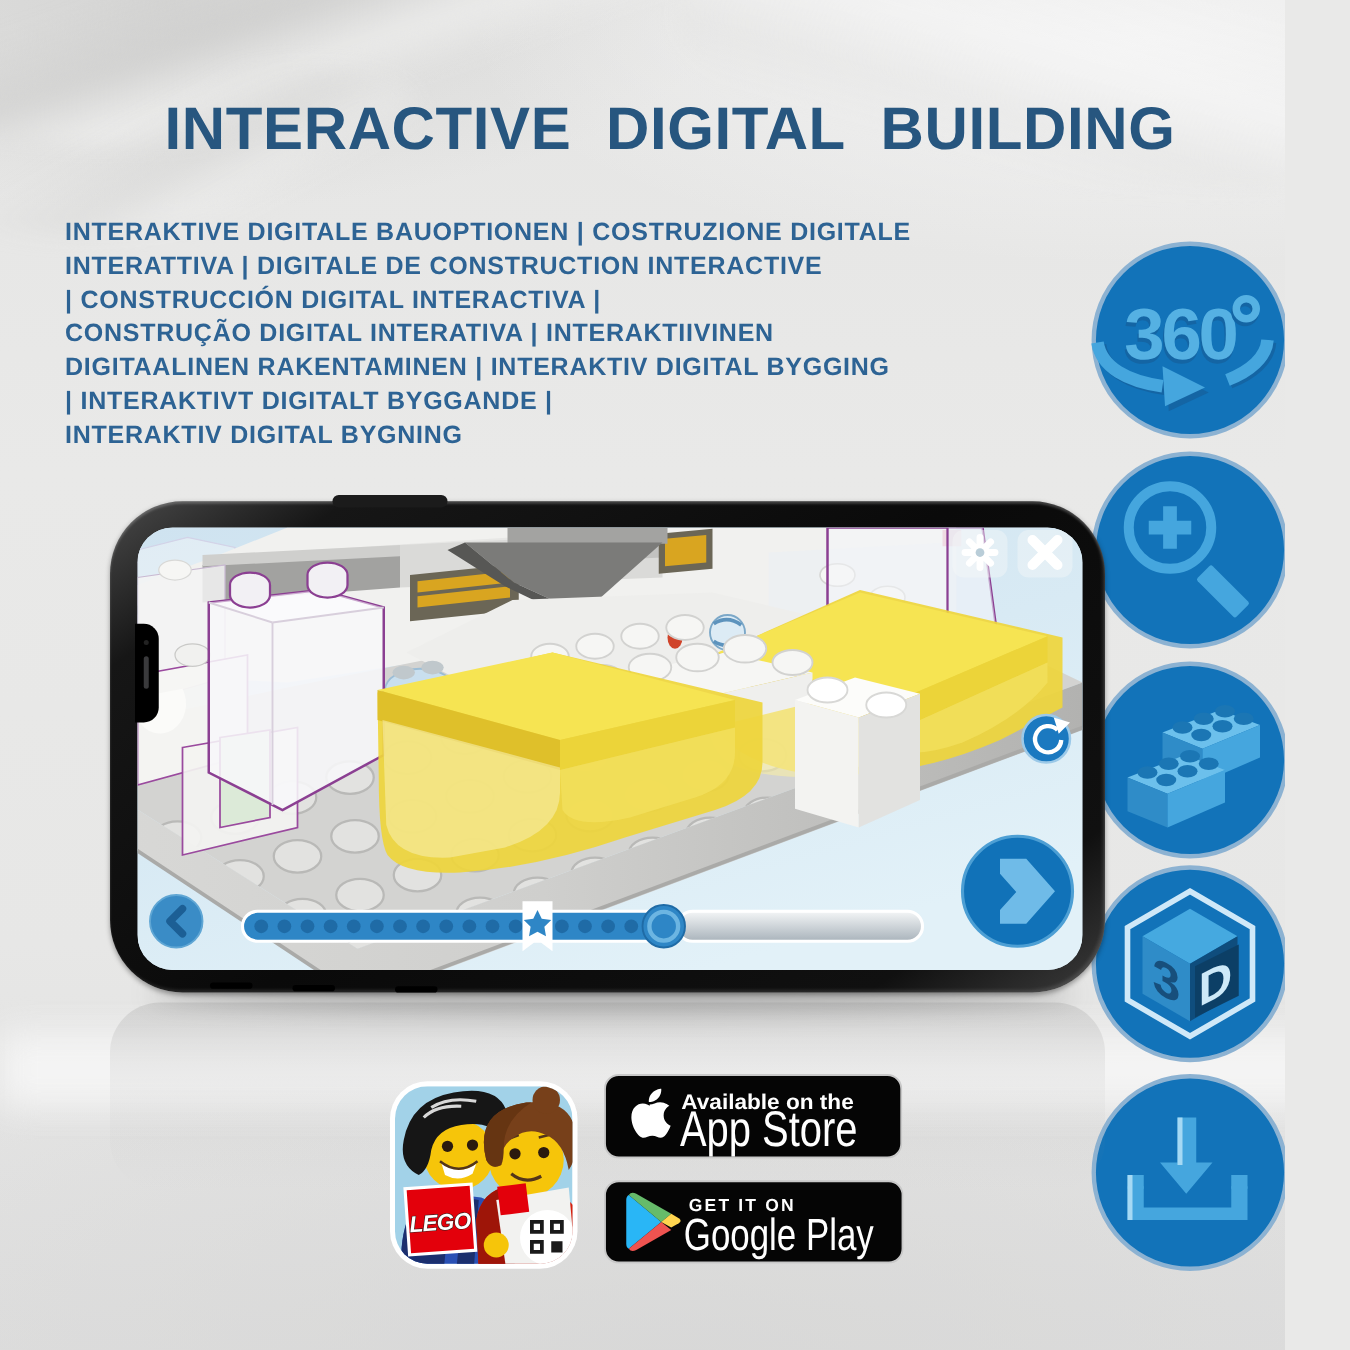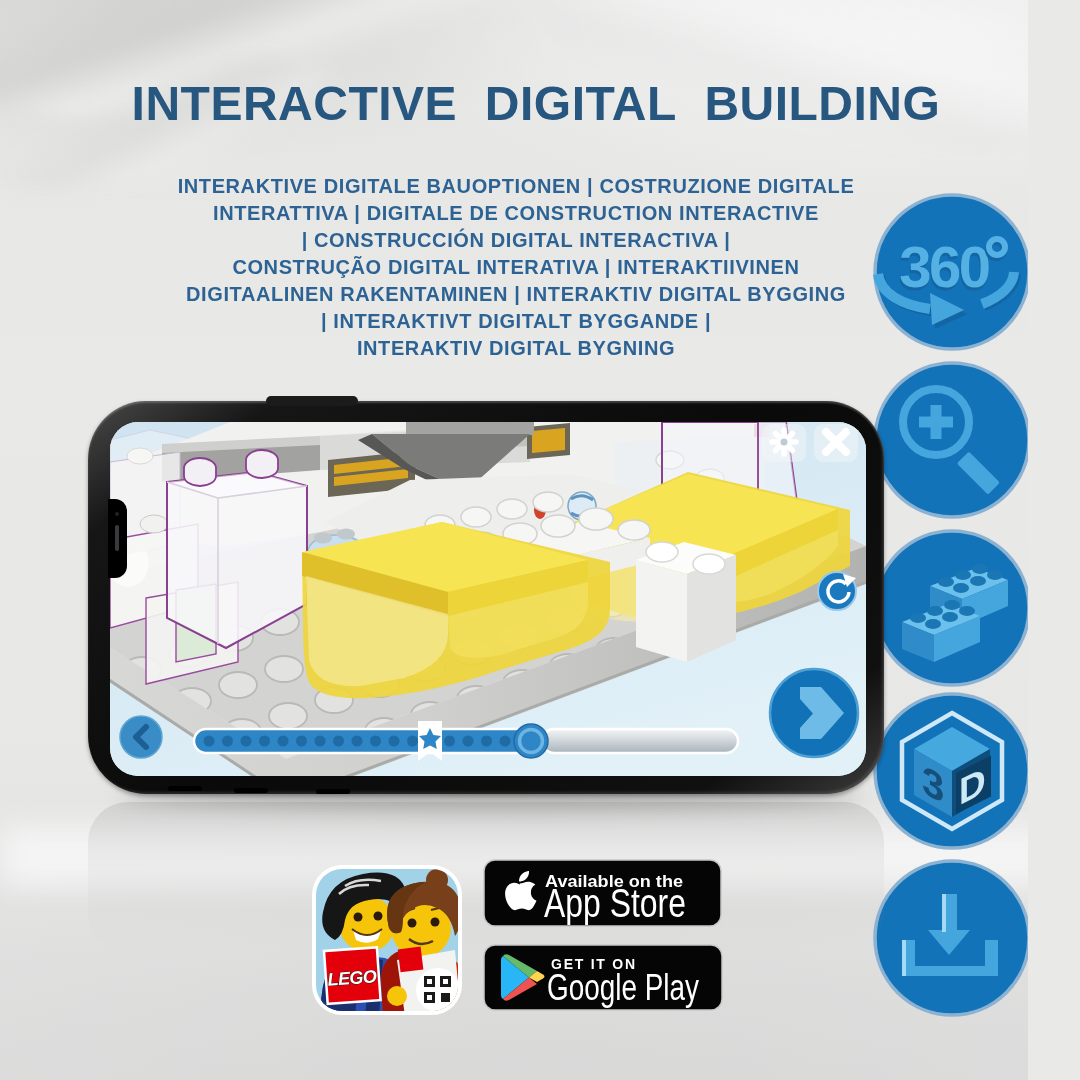--- a/index.html
+++ b/index.html
@@ -26,21 +26,21 @@
 
  <div class="abs" style="left:540px;top:-80px;width:700px;height:230px;border-radius:50%;
    background:linear-gradient(192deg, rgba(255,255,255,0) 35%, rgba(246,246,246,0.6) 55%, rgba(226,226,225,0.35) 70%, rgba(222,222,221,0) 82%);
    transform:rotate(4deg);filter:blur(7px);"></div>
 
  <div class="abs" style="left:0;top:826px;width:1080px;height:60px;background:rgba(250,250,250,0.75);filter:blur(14px);"></div>
 
  <div class="abs" style="left:0;top:76px;width:1072px;text-align:center;
    font-size:48px;font-weight:bold;letter-spacing:0.5px;color:#27567f;">INTERACTIVE&nbsp; DIGITAL&nbsp; BUILDING</div>
 
- <div class="abs" style="left:36px;top:173px;width:960px;text-align:center;
+ <div class="abs" style="left:52px;top:173px;width:960px;
    font-size:20px;font-weight:bold;letter-spacing:0.6px;line-height:27px;color:#2d6394;">INTERAKTIVE DIGITALE BAUOPTIONEN | COSTRUZIONE DIGITALE<br>INTERATTIVA | DIGITALE DE CONSTRUCTION INTERACTIVE<br>| CONSTRUCCIÓN DIGITAL INTERACTIVA |<br>CONSTRUÇÃO DIGITAL INTERATIVA | INTERAKTIIVINEN<br>DIGITAALINEN RAKENTAMINEN | INTERAKTIV DIGITAL BYGGING<br>| INTERAKTIVT DIGITALT BYGGANDE |<br>INTERAKTIV DIGITAL BYGNING</div>
 
 <svg class="abs" style="left:868px;top:188px;" width="168" height="168" viewBox="0 0 168 168">
   <circle cx="84" cy="84" r="77" fill="#1273b9" stroke="#8cb2d2" stroke-width="3.5"></circle>
 
   <g font-family="Liberation Sans,sans-serif" font-weight="bold">
    <text x="75" y="102" font-size="58" text-anchor="middle" fill="#1465a4" letter-spacing="-2.5">360</text>
    <text x="76" y="99" font-size="58" text-anchor="middle" fill="#55b1e3" letter-spacing="-2.5">360</text>
   </g>
   <circle cx="128" cy="62" r="8" fill="none" stroke="#1465a4" stroke-width="6"></circle>

